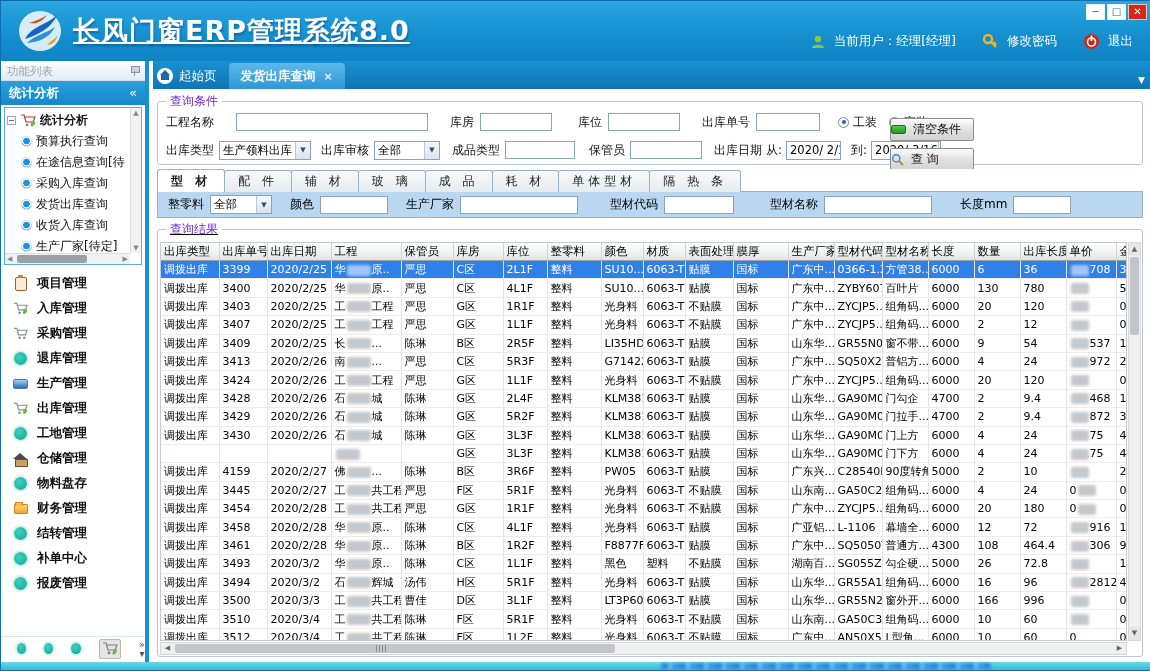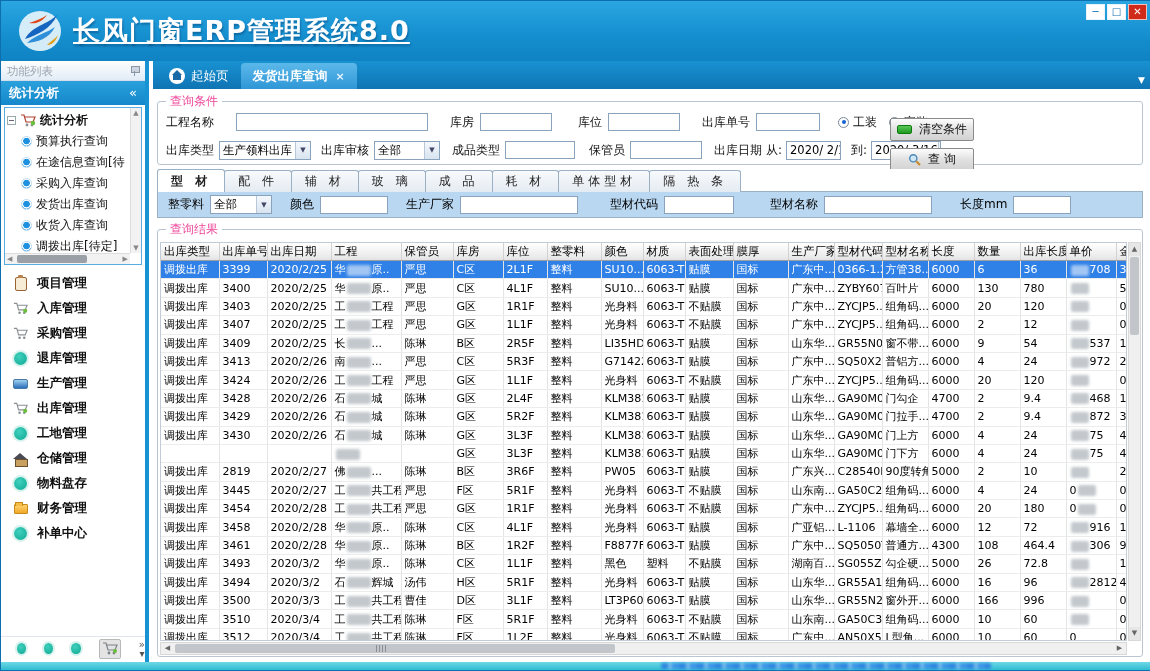--- a/index.html
+++ b/index.html
@@ -68,52 +68,52 @@
     display:flex; align-items:center; gap:18px; padding-left:16px; }
   .sb-dot { width:11px; height:11px; border-radius:50%; background:radial-gradient(circle at 40% 35%, #3fd0bc, #0ea894); box-shadow:0 0 0 2px #d8f2ee; }
   .sb-cart-btn { width:26px; height:20px; background:#e4e4e4; border:1px solid #b8b8b8; border-radius:2px; display:flex; align-items:center; justify-content:center; }
   .sb-more { color:#555; font-size:10px; line-height:9px; text-align:center; }
 
   
   .main { position:absolute; left:152px; top:60px; width:998px; height:603px; background:#fff; }
 
   .tabbar { position:absolute; left:0; top:0; right:0; height:28px; background:linear-gradient(180deg,#1892d2,#1074b4); display:flex; align-items:flex-end; }
   .tab { height:26px; display:flex; align-items:center; gap:6px; padding:0 12px; color:#fff; font-size:12.5px; cursor:pointer; }
-  .tab.home-tab { padding-left:16px; }
+  .tab.home-tab { padding-left:4px; }
   .home-ico { width:16px; height:16px; border-radius:50%; background:#fff; position:relative; }
   .home-ico::before { content:""; position:absolute; left:4px; top:7px; width:8px; height:5px; background:#1a6aa8; }
   .home-ico::after { content:""; position:absolute; left:2.5px; top:2px; width:0; height:0; border-left:5.5px solid transparent; border-right:5.5px solid transparent; border-bottom:5px solid #1a6aa8; }
   .tab.active { background:linear-gradient(180deg,#5cb8ea,#2f97d6); border-radius:4px 4px 0 0; font-weight:bold; }
   .tab-close { font-size:11px; color:#e8f4fc; margin-left:2px; }
   .tabbar-caret { position:absolute; right:6px; bottom:4px; color:#fff; font-size:9px; }
 
   fieldset { border:1px solid #b9c6d2; border-radius:3px; position:absolute; background:#fff; }
-  legend { font-size:12px; color:#ec4899; margin-left:8px; padding:0 4px; }
+  legend { font-size:12px; color:#6d28d9; margin-left:8px; padding:0 4px; }
   .query-box { left:4px; top:32px; width:986px; height:72px; }
   .qrow { display:flex; align-items:center; height:24px; padding-left:8px; white-space:nowrap; }
   .qrow label { color:#111; }
   .tbx { height:18px; border:1px solid #89a3bd; background:#fff; font-size:11px; padding:0 2px; font-family:inherit; }
   .combo { height:19px; border:1px solid #89a3bd; background:#fff; display:inline-flex; align-items:center; justify-content:space-between; padding-left:3px; font-size:11.5px; overflow:hidden; }
   .combo .arr { width:15px; height:100%; background:linear-gradient(180deg,#f4f8fc,#d8e4f0); border-left:1px solid #b8c8d8; color:#446; font-size:7px; display:flex; align-items:center; justify-content:center; flex:0 0 auto; }
   .radio { width:11px; height:11px; border-radius:50%; border:1px solid #7a8a9a; background:#fff; position:relative; display:inline-block; vertical-align:-2px; }
   .radio.on::before { content:""; position:absolute; left:2.5px; top:2.5px; width:4px; height:4px; border-radius:50%; background:#1464d0; }
   .btn { position:absolute; width:84px; height:23px; border:1px solid #8a8a8a; border-radius:2px;
-    background:linear-gradient(180deg,#fdfdfd,#e2e2e2 48%,#d2d2d2); display:flex; align-items:center; justify-content:center; gap:7px; font-size:12px; color:#111; cursor:pointer; }
+    background:linear-gradient(180deg,#fdfdfd,#e2e2e2 48%,#d2d2d2); display:flex; align-items:center; gap:7px; font-size:12px; color:#111; cursor:pointer; }
   .btn-clear { right:168px; top:8px; }
   .btn-search { right:168px; top:38px; }
   .clear-ico { width:15px; height:9px; background:linear-gradient(180deg,#58c858,#1f9a1f); border:1px solid #0e7a0e; border-radius:2px; }
 
   .mat-block { position:absolute; left:4px; top:108px; width:986px; height:50px; }
   .mat-tabs { height:23px; display:flex; align-items:flex-end; background:#fff; }
   .mat-tab { height:22px; padding:0 13px; border:1px solid #9ab0c4; border-bottom:none; border-radius:3px 3px 0 0;
     background:linear-gradient(180deg,#f8fafc,#e4ebf2); display:flex; align-items:center; font-size:12px; color:#222; margin-right:-1px; cursor:pointer; letter-spacing:4px; }
   .mat-tab.active { background:#fff; height:23px; font-weight:bold; position:relative; z-index:2; }
   .subfilter { height:27px; background:#b9d7f1; border:1px solid #9ab0c4; margin-top:-1px; display:flex; align-items:center; gap:6px; padding-left:10px; white-space:nowrap; }
 
-  .results-box { left:4px; top:160px; width:986px; height:436px; }
+  .results-box { left:4px; top:160px; width:986px; height:436px;text-decoration:underline; }
   .grid-wrap { position:absolute; left:2px; top:4px; right:15px; bottom:15px; overflow:hidden; border:1px solid #c2ccd6; }
   table.grid { border-collapse:collapse; table-layout:fixed; width:971px; }
   .grid th { background:linear-gradient(180deg,#ffffff,#ebebeb 80%,#e2e2e2); border-right:1px solid #d2d2d2; border-bottom:1px solid #9aa0a6;
     font-size:11.5px; font-weight:normal; color:#000; text-align:left; padding:1px 3px; height:17px; white-space:nowrap; overflow:hidden; }
   .grid td { border-right:1px solid #e4e4e4; border-bottom:1px solid #ececec; font-size:11px; color:#000;
     padding:0 3px; height:18.4px; white-space:nowrap; overflow:hidden; }
   tr.sel td { background:#2f80e7; color:#fff; }
   .blurred { display:inline-block; width:24px; height:11px; background:#c3c8cd; border-radius:2px; filter:blur(1.6px); vertical-align:middle; margin:0 1px; }
   .blurred.price { width:18px; }
   tr.sel .blurred { background:rgba(255,255,255,.55); }
@@ -148,20 +148,40 @@
         <path d="M10 34 C18 26,30 24,38 18 C32 30,20 33,10 34 Z" fill="#2e8fd8"></path>
         <path d="M12 14 C18 12,24 10,30 6 C24 14,18 15,12 14 Z" fill="#e04818"></path>
         <path d="M30 36 C34 32,38 30,41 26 C38 34,34 36,30 36 Z" fill="#e0a018"></path>
       </svg>
     </div>
     <div class="app-title">长风门窗ERP管理系统8.0</div>
     <div class="win-controls">
       <div class="win-btn">─</div>
       <div class="win-btn">□</div>
       <div class="win-btn close">✕</div>
+    </div>
+    <div class="user-area">
+      <svg width="16" height="16" viewBox="0 0 16 16">
+        <circle cx="8" cy="5" r="3.2" fill="#8cc63e"></circle>
+          <path d="M2 14 C2 9.5,14 9.5,14 14 Z" fill="#8cc63e"></path>
+      </svg>
+      <span>当前用户：经理[经理]</span>
+      <span class="sep"></span>
+      <svg width="17" height="17" viewBox="0 0 17 17">
+        <circle cx="6" cy="6" r="4" fill="none" stroke="#f0b428" stroke-width="2.4"></circle>
+        <path d="M9 9 L14 14 M12 12 L14.5 10.5 M10.5 10.5 L13 9" stroke="#f0b428" stroke-width="2" fill="none"></path>
+      </svg>
+      <span>修改密码</span>
+      <span class="sep"></span>
+      <svg width="17" height="17" viewBox="0 0 17 17">
+        <circle cx="8.5" cy="8.5" r="7.5" fill="#c62818"></circle>
+        <circle cx="8.5" cy="9" r="4" fill="none" stroke="#fff" stroke-width="1.6"></circle>
+        <line x1="8.5" y1="2.5" x2="8.5" y2="8" stroke="#fff" stroke-width="1.8"></line>
+      </svg>
+      <span>退出</span>
     </div>
   </div>
 
   <div class="sidebar">
     <div class="func-header">
       <span>功能列表</span>
       <span class="pin-icon"></span>
     </div>
     <div class="section-header">
       <span>统计分析</span>
@@ -194,21 +214,21 @@
           <div class="tree-row tree-child">
             <span class="dot-icon"></span>
             <span>发货出库查询</span>
           </div>
           <div class="tree-row tree-child">
             <span class="dot-icon"></span>
             <span>收货入库查询</span>
           </div>
           <div class="tree-row tree-child">
             <span class="dot-icon"></span>
-            <span>调拨出库[待定]</span>
+            <span>生产厂家[待定]</span>
           </div>
         </div>
       <div class="tree-vscroll">
         <div class="up">▲</div>
         <div class="down">▼</div>
       </div>
       <div class="tree-hscroll">
         <span class="left">◀</span>
         <div class="thumb"></div>
         <span class="right">▶</span>
@@ -286,21 +306,33 @@
         <div class="module-item">
           <span class="mi">
             <span class="icon-folder-yellow"></span>
           </span>
           <span>财务管理</span>
         </div>
         <div class="module-item">
           <span class="mi">
             <span class="icon-circle-teal"></span>
           </span>
+          <span>结转管理</span>
+        </div>
+        <div class="module-item">
+          <span class="mi">
+            <span class="icon-circle-teal"></span>
+          </span>
           <span>补单中心</span>
+        </div>
+        <div class="module-item">
+          <span class="mi">
+            <span class="icon-circle-teal"></span>
+          </span>
+          <span>报废管理</span>
         </div>
       </div>
     <div class="sidebar-bottom">
       <span class="sb-dot"></span>
       <span class="sb-dot"></span>
       <span class="sb-dot"></span>
       <span class="sb-cart-btn">
         <svg width="16" height="13" viewBox="0 0 16 13">
           <path d="M1 1 L4 1 L6 8 L13 8 L15 3 L5 3" fill="none" stroke="#7a8288" stroke-width="1.2"></path>
           <circle cx="7" cy="11" r="1.4" fill="#7a8288"></circle>
@@ -700,21 +732,21 @@
                 <td>GA90M09.</td>
                 <td>门下方</td>
                 <td>6000</td>
                 <td>4</td>
                 <td>24</td>
                 <td><span></span><span class="blurred price"></span><span>75</span></td>
                 <td>423</td>
               </tr>
               <tr>
                 <td>调拨出库</td>
-                <td>2819</td>
+                <td>4159</td>
                 <td>2020/2/27</td>
                 <td><span>佛</span><span class="blurred"></span><span>...</span></td>
                 <td>陈琳</td>
                 <td>B区</td>
                 <td>3R6F</td>
                 <td>整料</td>
                 <td>PW05</td>
                 <td>6063-T5</td>
                 <td>贴膜</td>
                 <td>国标</td>

